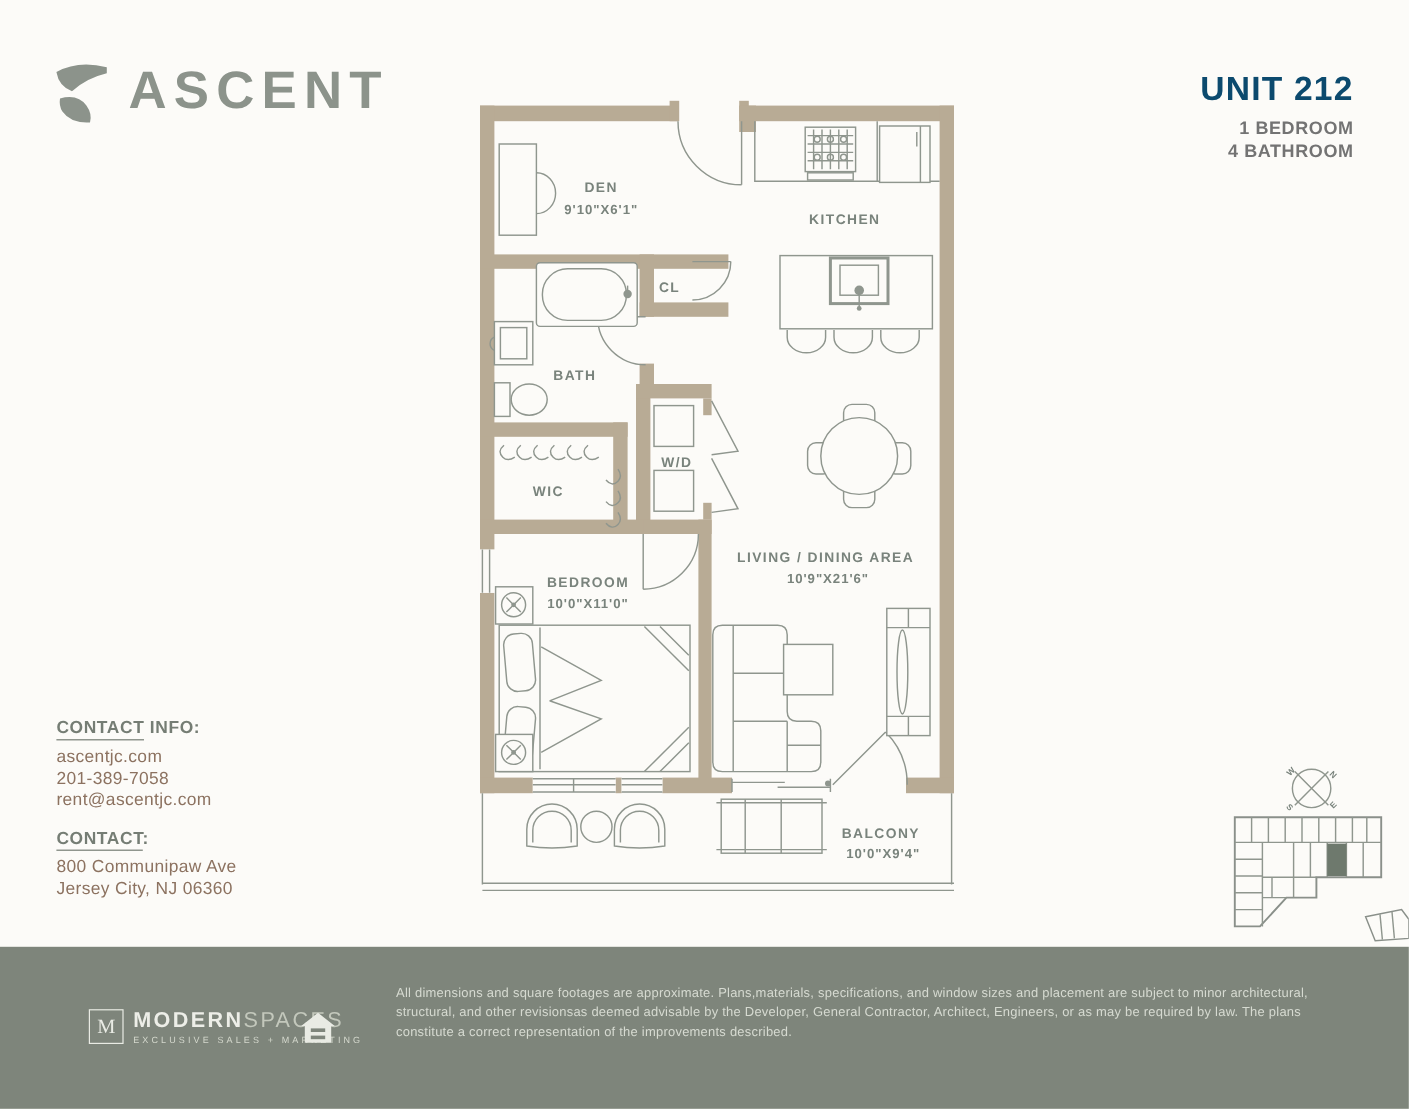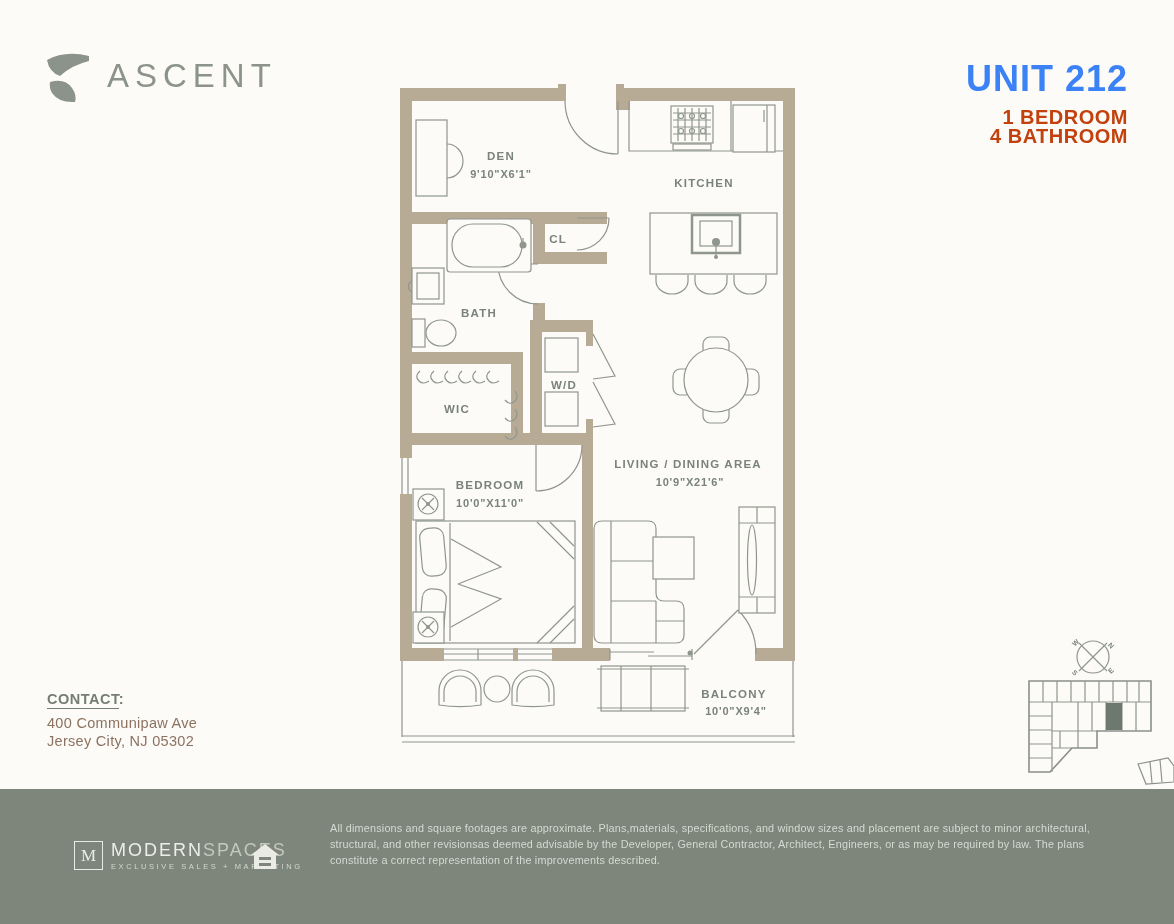--- a/index.html
+++ b/index.html
@@ -1,39 +1,39 @@
 <!DOCTYPE html>
 <html><head>
 <meta charset="utf-8">
 <style>
   html,body{margin:0;padding:0;}
   body{width:1174px;height:924px;background:#fcfbf8;font-family:"Liberation Sans",sans-serif;overflow:hidden;position:relative;}
   .page{position:absolute;inset:0;}
 
   
   .brand{position:absolute;left:43px;top:48px;display:flex;align-items:center;gap:12px;}
-  .brand-word{font-size:33px;letter-spacing:6px;color:#8c938b;font-weight:400;}
+  .brand-word{font-size:44px;letter-spacing:6px;color:#8c938b;font-weight:700;}
   .unit-block{position:absolute;right:46px;top:58px;text-align:right;}
-  .unit-title{font-size:36px;font-weight:700;color:#3b82f6;letter-spacing:1px;}
-  .unit-specs{margin-top:8px;font-size:20px;font-weight:700;color:#c2410c;letter-spacing:.5px;line-height:19px;}
+  .unit-title{font-size:28px;font-weight:700;color:#0c4a6e;letter-spacing:1px;}
+  .unit-specs{margin-top:8px;font-size:15px;font-weight:700;color:#737373;letter-spacing:.5px;line-height:19px;}
 
   
   .info{position:absolute;left:47px;color:#8c7260;font-size:14.5px;line-height:18px;letter-spacing:.3px;}
   .info .hd{color:#757d74;font-weight:700;margin-bottom:6px;letter-spacing:.5px;}
   .info .hd .ul{border-bottom:1.5px solid #757d74;padding-bottom:1px;}
   #contact{top:598px;}
   #address{top:690px;}
 
   
   .footer{position:absolute;left:0;top:789px;width:1174px;height:135px;background:#7e857b;}
   .ms{position:absolute;left:74px;top:52px;display:flex;align-items:flex-start;gap:8px;color:#e9ebe4;}
   .ms-box{width:27px;height:27px;border:1.5px solid #e9ebe4;display:flex;align-items:center;justify-content:center;
           font-family:"Liberation Serif",serif;font-size:17px;color:#e9ebe4;}
   .ms-word{font-size:18px;letter-spacing:2px;line-height:18px;}
-  .ms-word .b{font-weight:400;color:#edeee8;text-align:right;}
+  .ms-word .b{font-weight:700;color:#edeee8;text-align:right;}
   .ms-word .l{font-weight:300;color:#c3c8bc;}
   .ms-tag{font-size:7.5px;letter-spacing:2.6px;color:#d4d8cd;margin-top:3px;}
   .eh{position:absolute;left:250px;top:53px;}
   .disclaimer{position:absolute;left:330px;top:31px;width:772px;font-size:10.8px;line-height:16px;color:#d6dad1;letter-spacing:.2px;}
 
   svg text{font-family:"Liberation Sans",sans-serif;}
   .rm{fill:#79837c;font-size:11.5px;font-weight:700;letter-spacing:1.2px;text-anchor:middle;}
   .dim{fill:#79837c;font-size:11px;font-weight:600;letter-spacing:.8px;text-anchor:middle;}
   .ln{stroke:#8f968e;stroke-width:1.2;fill:none;}
   .lnw{stroke:#8f968e;stroke-width:1.2;fill:#fcfbf8;}
@@ -287,24 +287,30 @@
         <path d="M 1052,731 H 1097 M 1052,748 H 1072 M 1060,731 V 748 M 1078,731 V 748"></path>
       </g>
       <rect x="1106" y="703" width="16" height="27" fill="#6e796d"></rect>
       <g>
         <path d="M 1138,764 L 1168,758 L 1174,766 L 1174,782 L 1146,784 Z" fill="#fcfbf8" stroke="#8a908a" stroke-width="1.2"></path>
         <path class="ln" stroke-width="0.9" d="M 1150,762 L 1152,783 M 1160,760 L 1162,782"></path>
       </g>
     </g>
   </svg>
 
+  <div class="info" id="contact">
+    <div class="hd"><span class="ul">CONTACT</span><span> INFO:</span></div>
+    <div>ascentjc.com</div>
+    <div>201-389-7058</div>
+    <div>rent@ascentjc.com</div>
+  </div>
   <div class="info" id="address">
     <div class="hd"><span class="ul">CONTACT</span><span>:</span></div>
-    <div>400 Communipaw Ave</div>
-    <div>Jersey City, NJ 05302</div>
+    <div>800 Communipaw Ave</div>
+    <div>Jersey City, NJ 06360</div>
   </div>
 
   <div class="footer">
     <div class="ms">
       <div class="ms-box">M</div>
       <div>
         <div class="ms-word"><span class="b">MODERN</span><span class="l">SPACES</span></div>
         <div class="ms-tag">EXCLUSIVE SALES + MARKETING</div>
       </div>
     </div>

